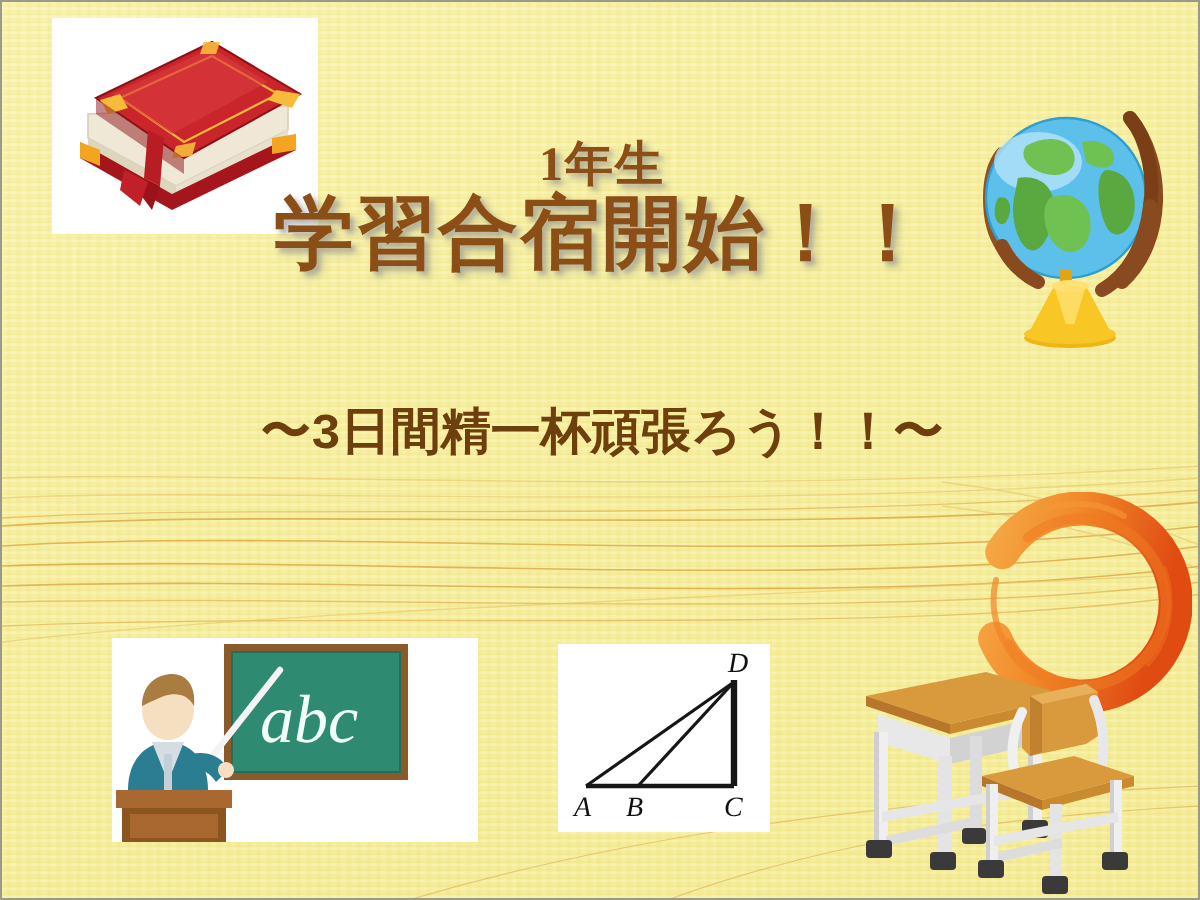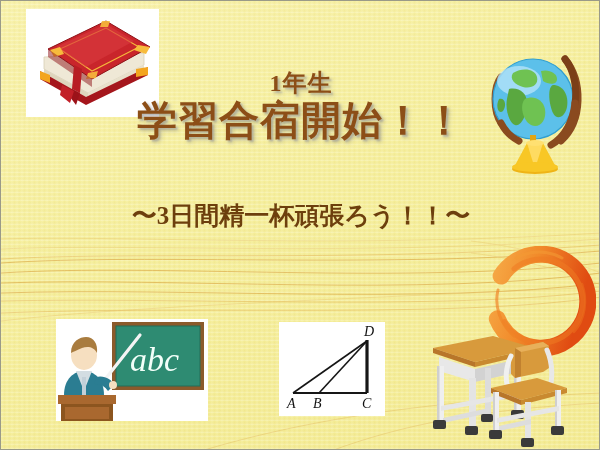--- a/index.html
+++ b/index.html
@@ -56,37 +56,37 @@
     font-size: 24px;
     font-weight: bold;
     color: #8c4e17;
     line-height: 1.18;
     letter-spacing: 1px;
     text-shadow: 2px 2px 2px rgba(150,150,150,0.55),
                  3px 3px 4px rgba(120,120,120,0.32);
     white-space: nowrap;
   }
   .title-line2 {
-    font-family: Liberation Serif, serif;
+    font-family: Liberation Mono, monospace;
     font-size: 40px;
     font-weight: bold;
     color: #8c4e17;
     line-height: 1.22;
     letter-spacing: 1px;
     text-shadow: 2px 2px 2px rgba(150,150,150,0.55),
                  3px 3px 4px rgba(120,120,120,0.32);
     white-space: nowrap;
   }
   .subtitle {
     position: absolute;
     left: 50px;
     top: 198px;
     width: 500px;
     text-align: center;
-    font-family: Liberation Serif, serif;
+    font-family: Liberation Mono, monospace;
     font-size: 25px;
     font-weight: bold;
     color: #6d3f0d;
     letter-spacing: 0px;
     white-space: nowrap;
   }
 
   
   .book-card {
     position: absolute;
@@ -113,21 +113,21 @@
     top: 245px;
     width: 110px;
     height: 110px;
   }
 
   
   .teacher-card {
     position: absolute;
     left: 55px;
     top: 318px;
-    width: 152px;
+    width: 183px;
     height: 102px;
     background: #ffffff;
   }
 
   
   .geo-card {
     position: absolute;
     left: 278px;
     top: 321px;
     width: 106px;

